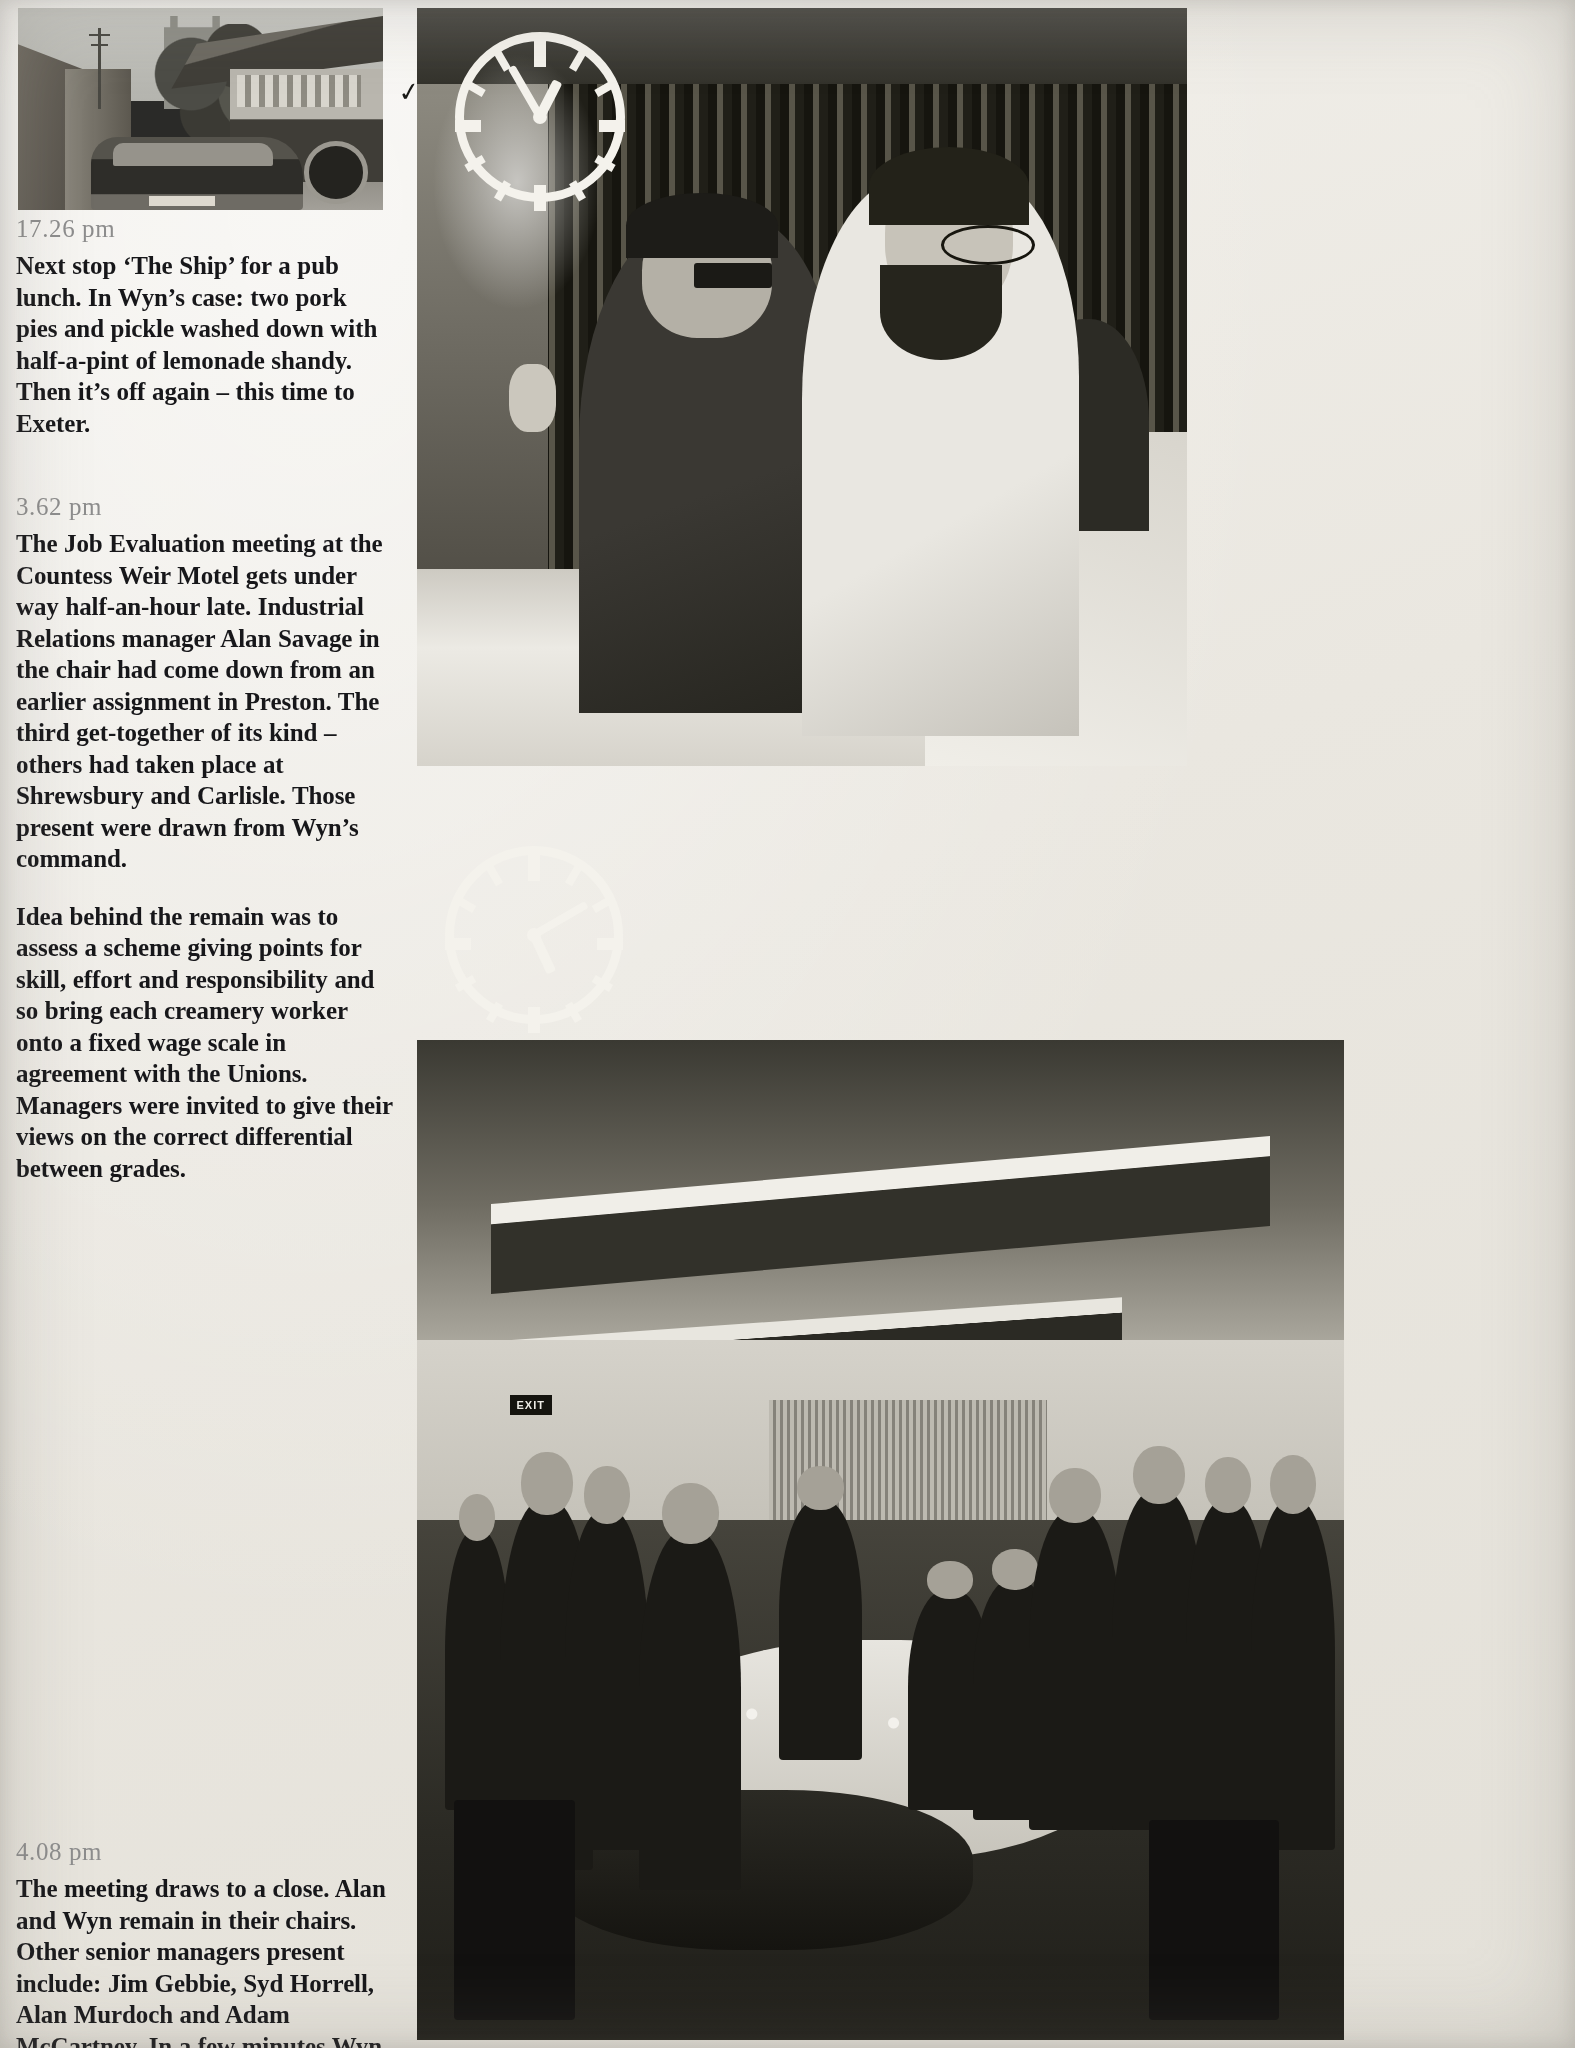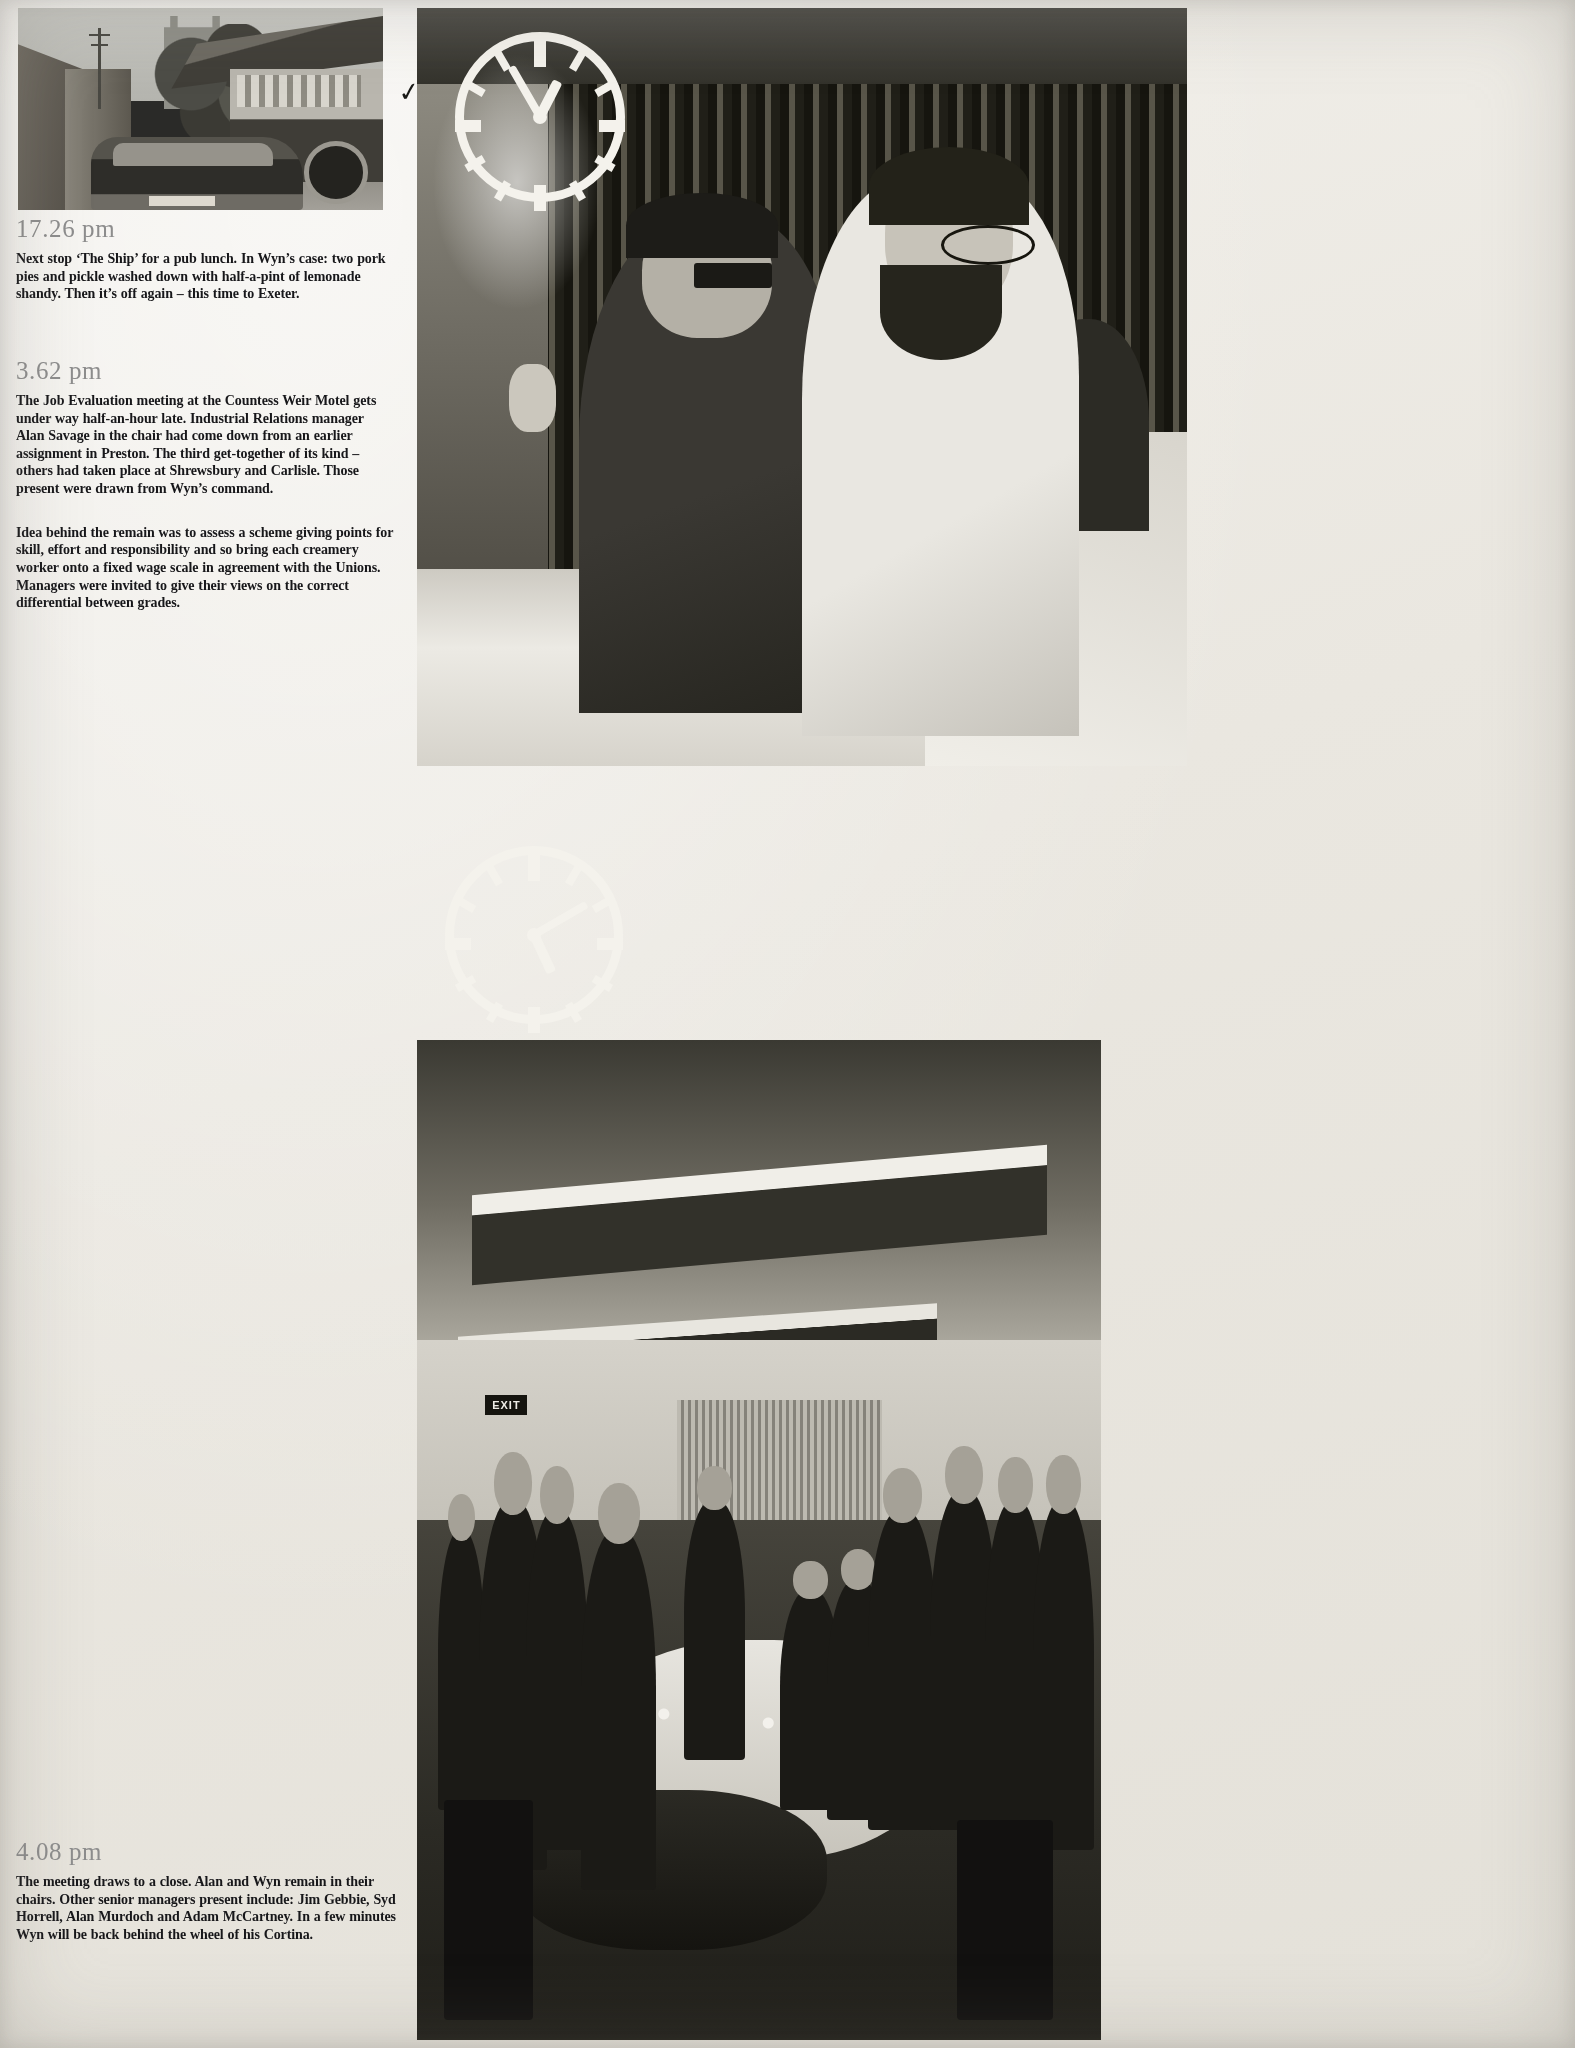--- a/index.html
+++ b/index.html
@@ -31,21 +31,21 @@
   }
   .time-heading{
     font-size:25px;
     color:#8d8d8d;
     letter-spacing:.6px;
     margin:0 0 7px 0;
     font-weight:400;
   }
   p.body{
     margin:0 0 26px 0;
-    font-size:14px;
+    font-size:25px;
     line-height:1.26;
     font-weight:700;
     color:#17171a;
     letter-spacing:-.1px;
     word-spacing:.5px;
   }
   .gap-lg{height:28px;}
 
   .bottom-textcol{
     position:absolute;
@@ -128,21 +128,21 @@
   #photo-meeting .man-beard .glasses{position:absolute;left:50%;top:9%;width:32%;height:6%;
     border:3px solid #17160f;border-radius:50%;}
   #photo-meeting .man-back{position:absolute;left:41%;top:40%;width:14%;height:22%;
     background:#3a3932;border-radius:46% 46% 0 0;}
   #photo-meeting .man-right{position:absolute;right:5%;top:41%;width:16%;height:28%;
     background:#2c2b25;border-radius:48% 48% 0 0;}
   #photo-meeting .hand{position:absolute;left:12%;top:47%;width:6%;height:9%;
     background:#cbc7bd;border-radius:40%;}
 
   
-  #photo-room{left:417px;top:1040px;width:684px;height:1000px;background:#4b4940;}
+  #photo-room{left:417px;top:1040px;width:927px;height:1000px;background:#4b4940;}
   #photo-room .ceil{position:absolute;left:0;top:0;width:100%;height:30%;
     background:linear-gradient(180deg,#3a3932 0%,#6f6c62 55%,#a9a69c 100%);}
   #photo-room .beam1{position:absolute;left:8%;top:13%;width:84%;height:9%;
     background:linear-gradient(180deg,#f0eee8 0 22%, #32312a 23% 100%);
     transform:skewY(-5deg);}
   #photo-room .beam2{position:absolute;left:6%;top:28%;width:70%;height:6%;
     background:linear-gradient(180deg,#e8e6df 0 25%, #2b2a24 26% 100%);
     transform:skewY(-4deg);}
   #photo-room .wall{position:absolute;left:0;top:30%;width:100%;height:22%;
     background:linear-gradient(180deg,#d5d2ca,#c2bfb6);}

